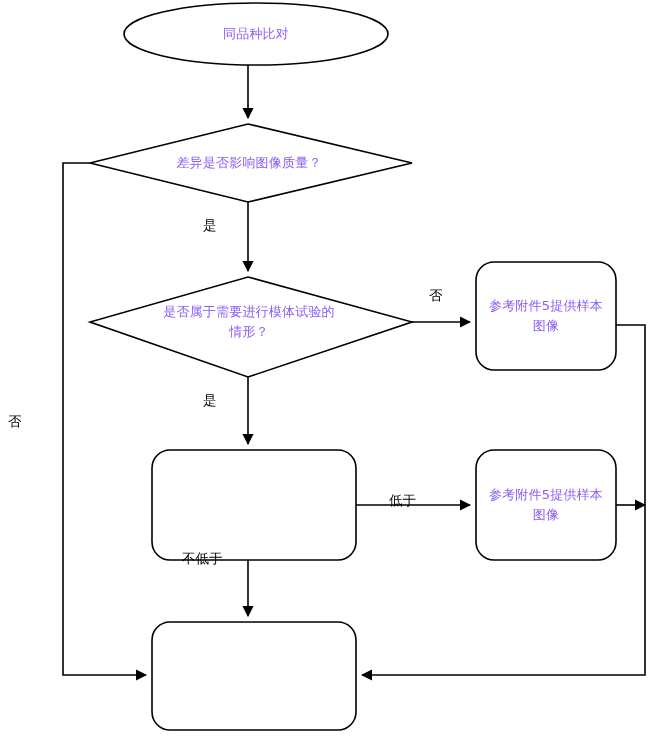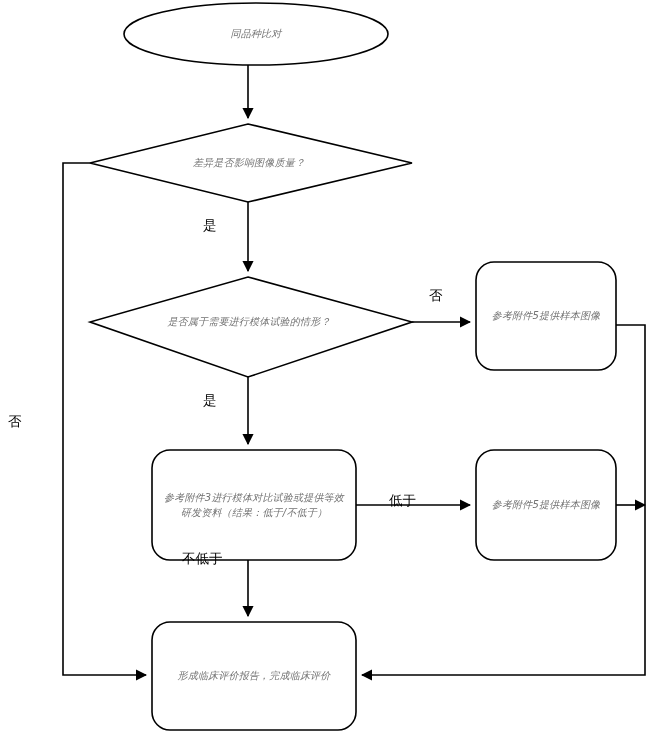--- a/index.html
+++ b/index.html
@@ -31,26 +31,25 @@
     stroke: #000000;
     stroke-width: 1.6;
     fill: none;
   }
   .node-label {
     position: absolute;
     display: flex;
     align-items: center;
     justify-content: center;
     text-align: center;
-    color: #737373;
-    font-size: 10px;
+    color: #8b5cf6;
+    font-size: 13px;
     line-height: 1.55;
     letter-spacing: 0.2px;
     pointer-events: none;
-    font-style: italic;
   }
   .edge-label {
     position: absolute;
     color: #000000;
     font-size: 13.5px;
     line-height: 1.2;
     white-space: nowrap;
   }
   .edge-label.vertical {
     writing-mode: vertical-rl;
@@ -101,27 +100,25 @@
 
     <path class="edge" d="M 616 505 L 645 505" marker-end="url(#arrow)"></path>
   </svg>
 
   <div class="node-label" style="left:140px; top:14px; width:232px; height:40px;">同品种比对</div>
 
   <div class="node-label" style="left:158px; top:139px; width:182px; height:48px;">差异是否影响图像质量？</div>
 
   <div class="node-label" style="left:158px; top:298px; width:182px; height:48px;">是否属于需要进行模体试验的情形？</div>
 
-  <div class="node-label" style="left:162px; top:458px; width:184px; height:94px;">参考附件3进行模体对比试验或提供等效研发资料（结果：低于/不低于）</div>
 
   <div class="node-label" style="left:484px; top:272px; width:124px; height:88px;">参考附件5提供样本图像</div>
 
   <div class="node-label" style="left:484px; top:460px; width:124px; height:90px;">参考附件5提供样本图像</div>
 
-  <div class="node-label" style="left:162px; top:632px; width:184px; height:88px;">形成临床评价报告，完成临床评价</div>
 
   <div class="edge-label vertical" style="left:7px; top:405px;">否</div>
 
   <div class="edge-label" style="left:203px; top:217px;">是</div>
 
   <div class="edge-label" style="left:429px; top:287px;">否</div>
 
   <div class="edge-label" style="left:203px; top:392px;">是</div>
 
   <div class="edge-label" style="left:389px; top:492px;">低于</div>

